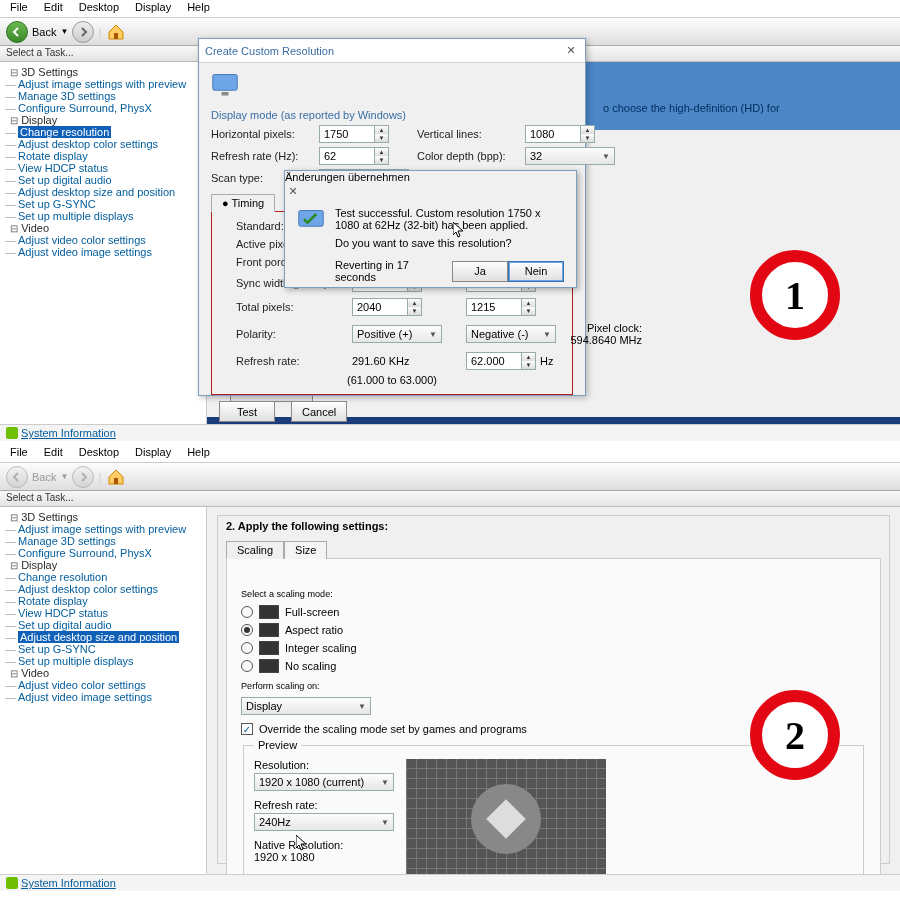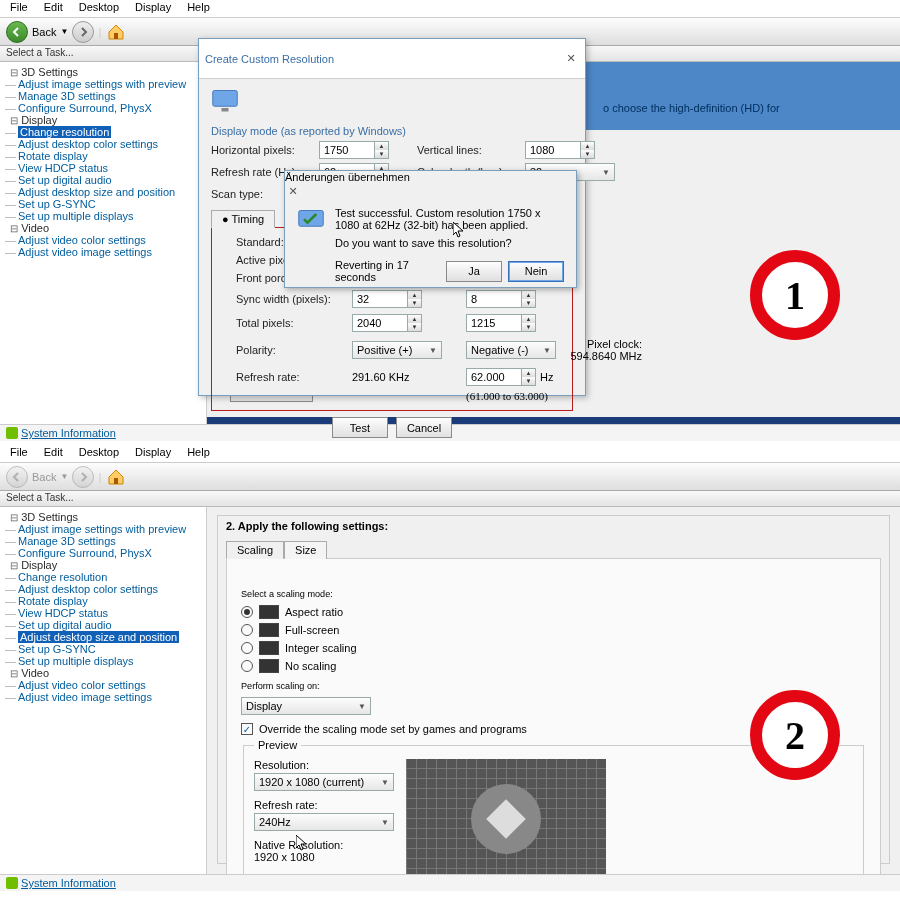--- a/index.html
+++ b/index.html
@@ -35,21 +35,21 @@
 
   .main { flex:1; position:relative; background:#f0f0f0; overflow:hidden; }
   .bluebar { position:absolute; left:0; right:0; top:0; height:68px; background:#4d87c7; color:#fff; }
   .bluebar .hd-text { position:absolute; left:396px; top:40px; color:#003060; font-size:11px; }
   .bottom-blue { position:absolute; left:0; right:0; bottom:-1px; height:8px; background:#1b3c7a; }
 
   .customize-btn { position:absolute; left:23px; bottom:22px; }
 
   
   .modal { position:absolute; background:#f0f0f0; border:1px solid #7a9ebd; box-shadow:2px 2px 6px rgba(0,0,0,.25); }
-  .modal .titlebar { height:40px; display:flex; align-items:center; justify-content:space-between; padding:0 6px; background:#fff; color:#3a6ea5; border-bottom:1px solid #d0d0d0; font-size:11px; }
+  .modal .titlebar { height:24px; display:flex; align-items:center; justify-content:space-between; padding:0 6px; background:#fff; color:#3a6ea5; border-bottom:1px solid #d0d0d0; font-size:11px; }
   .close-x { width:16px; height:16px; display:flex; align-items:center; justify-content:center; color:#555; }
 
   .modal-body { padding:8px 12px 10px 12px; }
   .info-row { display:flex; gap:10px; align-items:flex-start; margin-bottom:10px; }
   .info-ic { width:28px; height:28px; flex-shrink:0; }
   .sect-h { color:#3a6ea5; margin:4px 0 4px 0; }
 
   .grid { display:grid; grid-template-columns: 100px 90px 100px 80px; column-gap:8px; row-gap:4px; align-items:center; }
   .grid2 { display:grid; grid-template-columns: 110px 90px 12px 90px 80px; column-gap:6px; row-gap:6px; align-items:center; }
   .lbl-s { color:#222; }
@@ -60,21 +60,21 @@
   .spin .buttons span { flex:1; font-size:6px; display:flex; align-items:center; justify-content:center; background:linear-gradient(#fdfdfd,#dcdcdc); color:#333; }
   .combo { height:18px; border:1px solid #9aa; background:linear-gradient(#fdfdfd,#e6e6e6); display:flex; align-items:center; justify-content:space-between; padding:0 4px; width:90px; font-size:11px; }
   .combo .dd { font-size:8px; color:#555; }
 
   .tabbar { display:flex; gap:-1px; margin-top:6px; }
   .tab { border:1px solid #aaa; padding:2px 10px; background:#f4f4f4; border-bottom:none; position:relative; top:1px; }
   .tab.sel { background:#f0f0f0; border-bottom:1px solid #f0f0f0; z-index:2; }
   .tab-pane { border:1px solid #b91c1c; padding:8px 24px; position:relative; }
 
   .inner-modal { position:absolute; left:284px; top:170px; width:293px; background:#f0f0f0; border:1px solid #7a9ebd; box-shadow:2px 2px 6px rgba(0,0,0,.3); z-index:20; }
-  .btnrow { display:flex; gap:8px; justify-content:center; padding:6px 8px; }
+  .btnrow { display:flex; gap:16px; justify-content:flex-start; padding:6px 8px; }
   .winbtn { min-width:56px; height:21px; border:1px solid #8a8a8a; background:linear-gradient(#fdfdfd,#e0e0e0); display:flex; align-items:center; justify-content:center; padding:0 10px; font-size:11px; }
   .winbtn.primary { border:1px solid #3a6eb5; box-shadow:0 0 0 1px #6fa6e8 inset; }
 
   .statusbar { height:17px; border-top:1px solid #ccc; background:#f4f4f4; display:flex; align-items:center; padding:0 6px; }
   .sysinfo { color:#005c9c; text-decoration:underline; display:flex; align-items:center; gap:4px; }
   .nv-ic { width:12px; height:12px; background:#6fbf00; border-radius:2px; display:inline-block; }
 
   
   .content2 { position:absolute; left:10px; right:10px; top:8px; bottom:10px; background:#f0f0f0; border:1px solid #ccc; padding:0; }
   .step-h { font-weight:bold; padding:4px 8px 2px 8px; }
@@ -365,21 +365,21 @@
                 <span class="val">62.000</span>
                 <span class="buttons">
                   <span>▲</span>
                   <span>▼</span>
                 </span>
               </div>
             <span>Hz</span>
           </div>
           <div></div>
         </div>
-        <div style="text-align:right; margin-top:4px;font-family:Liberation Serif, serif;">(61.000 to 63.000)</div>
+        <div style="text-align:center; margin-top:4px;">(61.000 to 63.000)</div>
       </div>
 
       <div class="btnrow">
         <div class="winbtn">Test</div>
         <div class="winbtn">Cancel</div>
       </div>
     </div>
   </div>
 
   <div class="inner-modal">
@@ -395,21 +395,21 @@
             <rect x="2" y="4" width="28" height="18" rx="2" fill="#6fa6e8" stroke="#3a6eb5"></rect>
             <path d="M8 14l4 4 10-10" fill="none" stroke="#2a8a2a" stroke-width="3"></path>
           </svg>
         <div>
           <div>Test successful. Custom resolution 1750 x 1080 at 62Hz (32-bit) has been applied.</div>
           <div style="margin-top:6px;">Do you want to save this resolution?</div>
         </div>
       </div>
       <div style="display:flex; align-items:center; justify-content:space-between; padding-left:38px;">
         <span>Reverting in 17 seconds</span>
-        <div style="display:flex; gap:6px;">
+        <div style="display:flex; ">
           <div class="winbtn">Ja</div>
           <div class="winbtn primary">Nein</div>
         </div>
       </div>
     </div>
   </div>
 
   <svg class="cursor" style="left:453px; top:222px;" viewBox="0 0 12 16">
       <path d="M0 0l0 13 3-3 2 5 2-1-2-5 5 0z" fill="#fff" stroke="#000"></path>
     </svg>
@@ -523,28 +523,28 @@
       <div class="content2">
         <div class="step-h">2. Apply the following settings:</div>
         <div class="tabs2">
           <div class="tabbar">
             <div class="tab sel">Scaling</div>
             <div class="tab">Size</div>
           </div>
           <div class="panel2">
             <h5>Select a scaling mode:</h5>
             <div class="radio-row">
+                <span class="r"></span>
+                <span class="mode-ic"></span>
+                <span>Full-screen</span>
+              </div>
+            <div class="radio-row">
                 <span class="r sel"></span>
                 <span class="mode-ic"></span>
                 <span>Aspect ratio</span>
-              </div>
-            <div class="radio-row">
-                <span class="r"></span>
-                <span class="mode-ic"></span>
-                <span>Full-screen</span>
               </div>
             <div class="radio-row">
                 <span class="r"></span>
                 <span class="mode-ic"></span>
                 <span>Integer scaling</span>
               </div>
             <div class="radio-row">
                 <span class="r"></span>
                 <span class="mode-ic"></span>
                 <span>No scaling</span>

